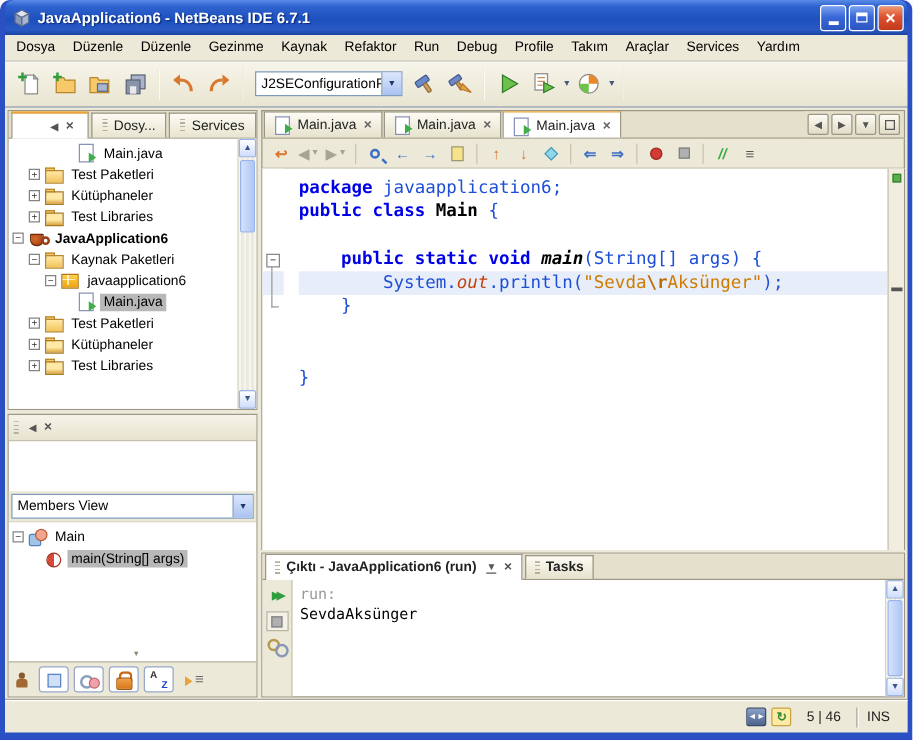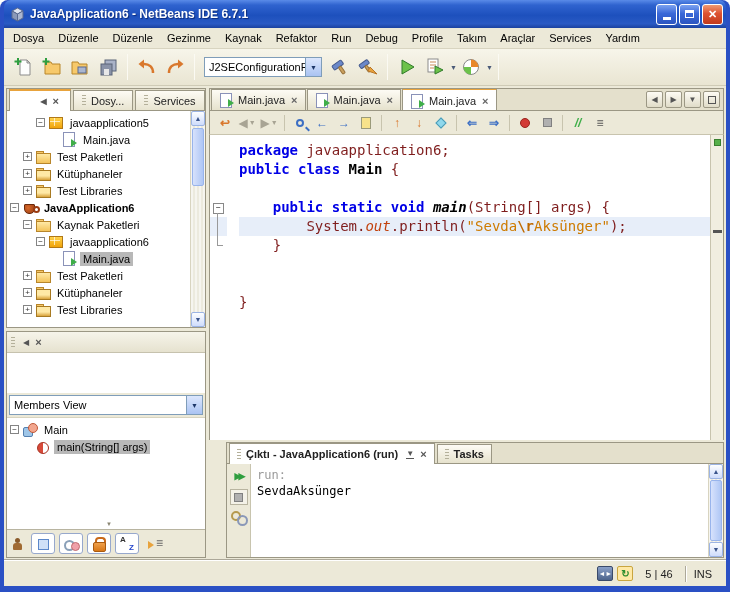--- a/index.html
+++ b/index.html
@@ -139,32 +139,32 @@
   .fold-gutter{width:17px;background:#fff;flex:none;padding-top:6px;}
   .fg{height:19px;position:relative;}
   .fg.minus::before{content:'−';position:absolute;left:3px;top:5px;width:9px;height:9px;border:1px solid #888;background:#fff;font:8px/8px "DejaVu Sans Mono",monospace;text-align:center;color:#333;}
   .fg.minus::after{content:'';position:absolute;left:7px;top:15px;bottom:0;border-left:1px solid #999;}
   .fg.line::before{content:'';position:absolute;left:7px;top:0;bottom:0;border-left:1px solid #999;}
   .fg.corner::before{content:'';position:absolute;left:7px;top:0;height:9px;width:5px;border-left:1px solid #999;border-bottom:1px solid #999;}
   .code{flex:1;padding:6px 0 0 12px;font:14px/19px "DejaVu Sans Mono",monospace;min-width:0;}
   .cl{height:19px;white-space:pre;}
   .cl.hl,.fg.hl{background:#e7eef9;}
   .tok-kw{color:#0000e6;font-weight:bold;}
-  .tok-pl{color:#7f1d1d;}
+  .tok-pl{color:#1d4ed8;}
   .tok-cls{color:#000;font-weight:bold;}
   .tok-mtd{color:#000;font-weight:bold;font-style:italic;}
   .tok-fld{color:#c2410c;font-style:italic;}
   .tok-str{color:#ce7b00;}
   .tok-esc{color:#c06a00;font-weight:bold;}
   .errstripe{width:13px;background:#f1eee0;border-left:1px solid #c8c4ae;flex:none;position:relative;}
   .errstripe .ok-square{position:absolute;top:4px;left:3px;width:7px;height:7px;background:#57b04a;border:1px solid #3a8030;}
   .errstripe .mark{position:absolute;top:31%;left:2px;width:9px;height:3px;background:#555;}
 
   
-  .output{height:116px;border:1px solid #9b9784;background:#fff;display:flex;flex-direction:column;flex:none;margin-top:2px;margin-left:17px;}
+  .output{height:116px;border:1px solid #9b9784;background:#fff;display:flex;flex-direction:column;flex:none;margin-top:2px;}
   .otabs{height:21px;background:#e4e0cc;display:flex;align-items:flex-end;border-bottom:1px solid #9b9784;flex:none;}
   .otab{height:19px;display:flex;align-items:center;padding:0 7px;font-size:11px;font-weight:bold;border:1px solid #9b9784;border-bottom:none;background:linear-gradient(180deg,#fdfbf4,#e6e2cd);margin-left:2px;color:#222;}
   .otab.active{background:#fff;height:21px;margin-bottom:-1px;}
   .otab .pin{font-size:8px;color:#555;margin-left:8px;border-bottom:1px solid #555;line-height:8px;}
   .otab .close-x{font-size:11px;color:#555;margin-left:6px;font-weight:bold;}
   .otab .close-x::before{content:'×';}
   .obody{flex:1;display:flex;min-height:0;}
   .ostrip{width:24px;background:#ece9d8;border-right:1px solid #c8c4ae;display:flex;flex-direction:column;align-items:center;padding-top:4px;gap:5px;flex:none;}
   .obtn{width:18px;height:16px;display:flex;align-items:center;justify-content:center;}
   .rerun{color:#2f9e3f;font-size:9px;letter-spacing:-3px;font-weight:bold;}
@@ -329,25 +329,20 @@
               <span class="grip"></span>
               <span>Dosy...</span>
             </div>
           <div class="ptab">
               <span class="grip"></span>
               <span>Services</span>
             </div>
         </div>
         <div class="tree-wrap">
           <div class="tree" id="projects-tree">
-              <div class="trow" style="padding-left: 29px;">
-                <span class="exp minus"></span>
-                <span class="tico package"></span>
-                <span class="tlabel">javaapplication5</span>
-              </div>
               <div class="trow" style="padding-left: 42px;">
                 <span class="exp none"></span>
                 <span class="tico java"></span>
                 <span class="tlabel">Main.java</span>
               </div>
               <div class="trow" style="padding-left: 16px;">
                 <span class="exp plus"></span>
                 <span class="tico folder"></span>
                 <span class="tlabel">Test Paketleri</span>
               </div>

